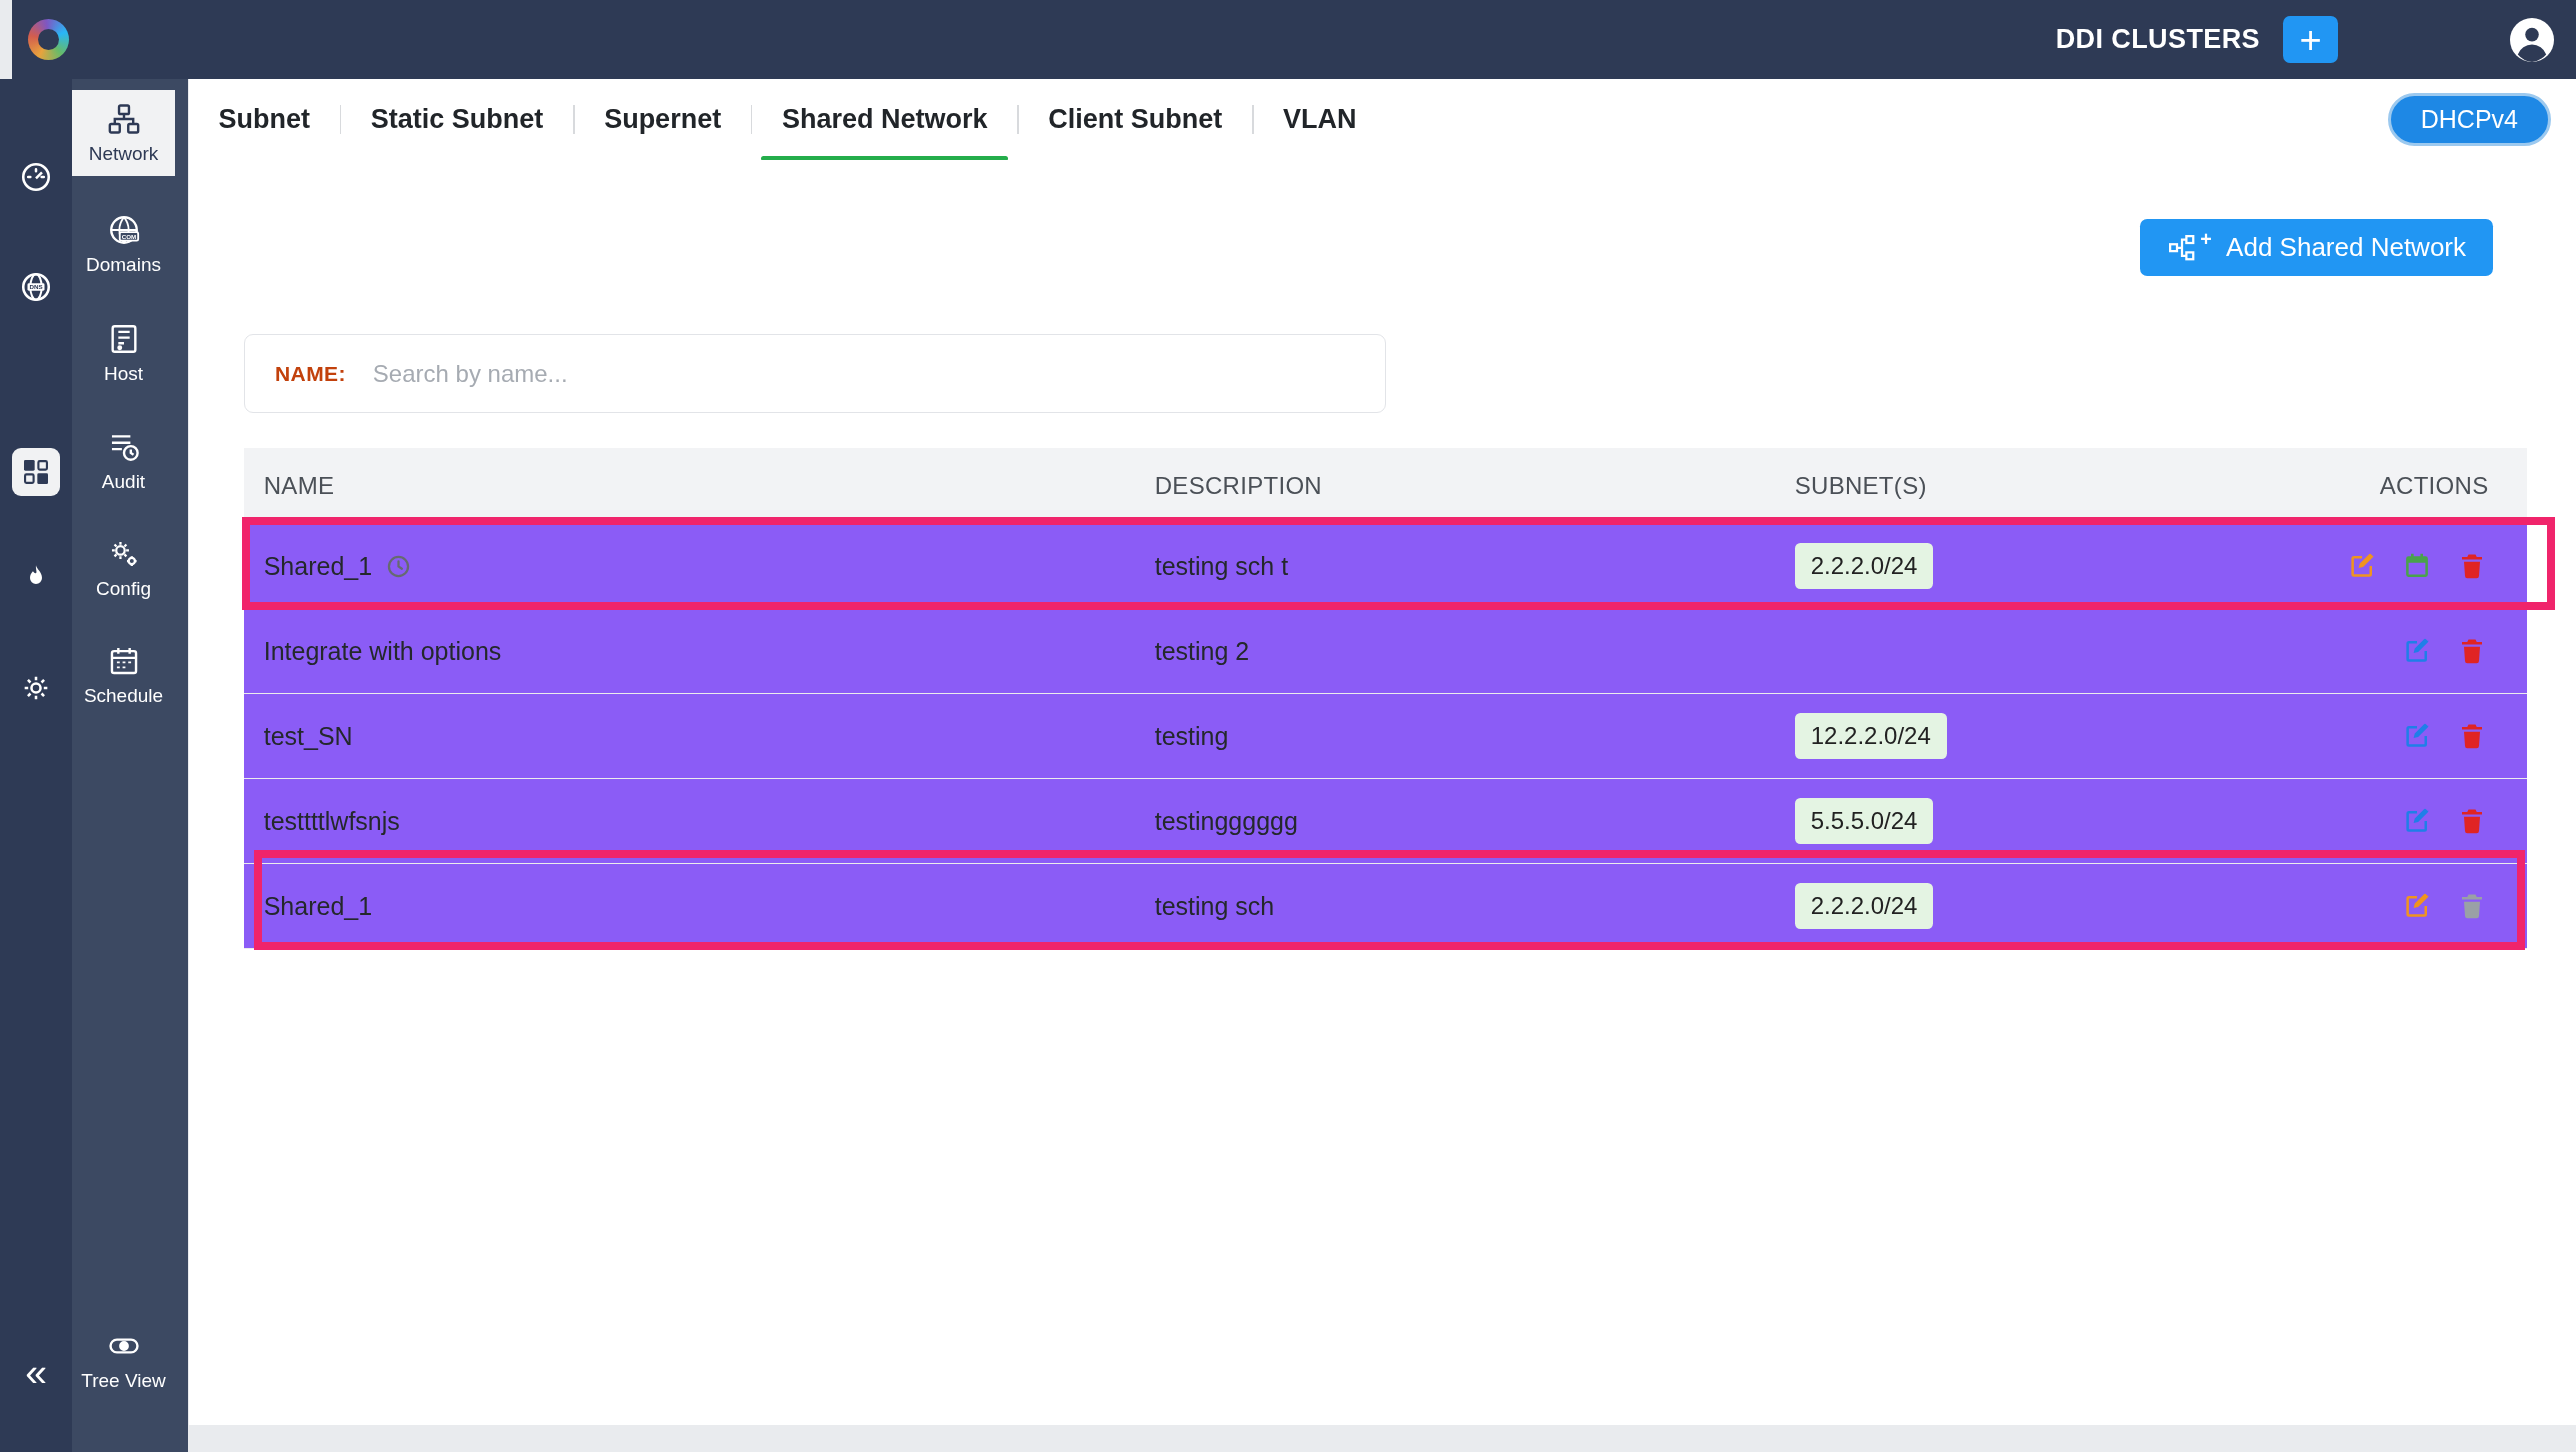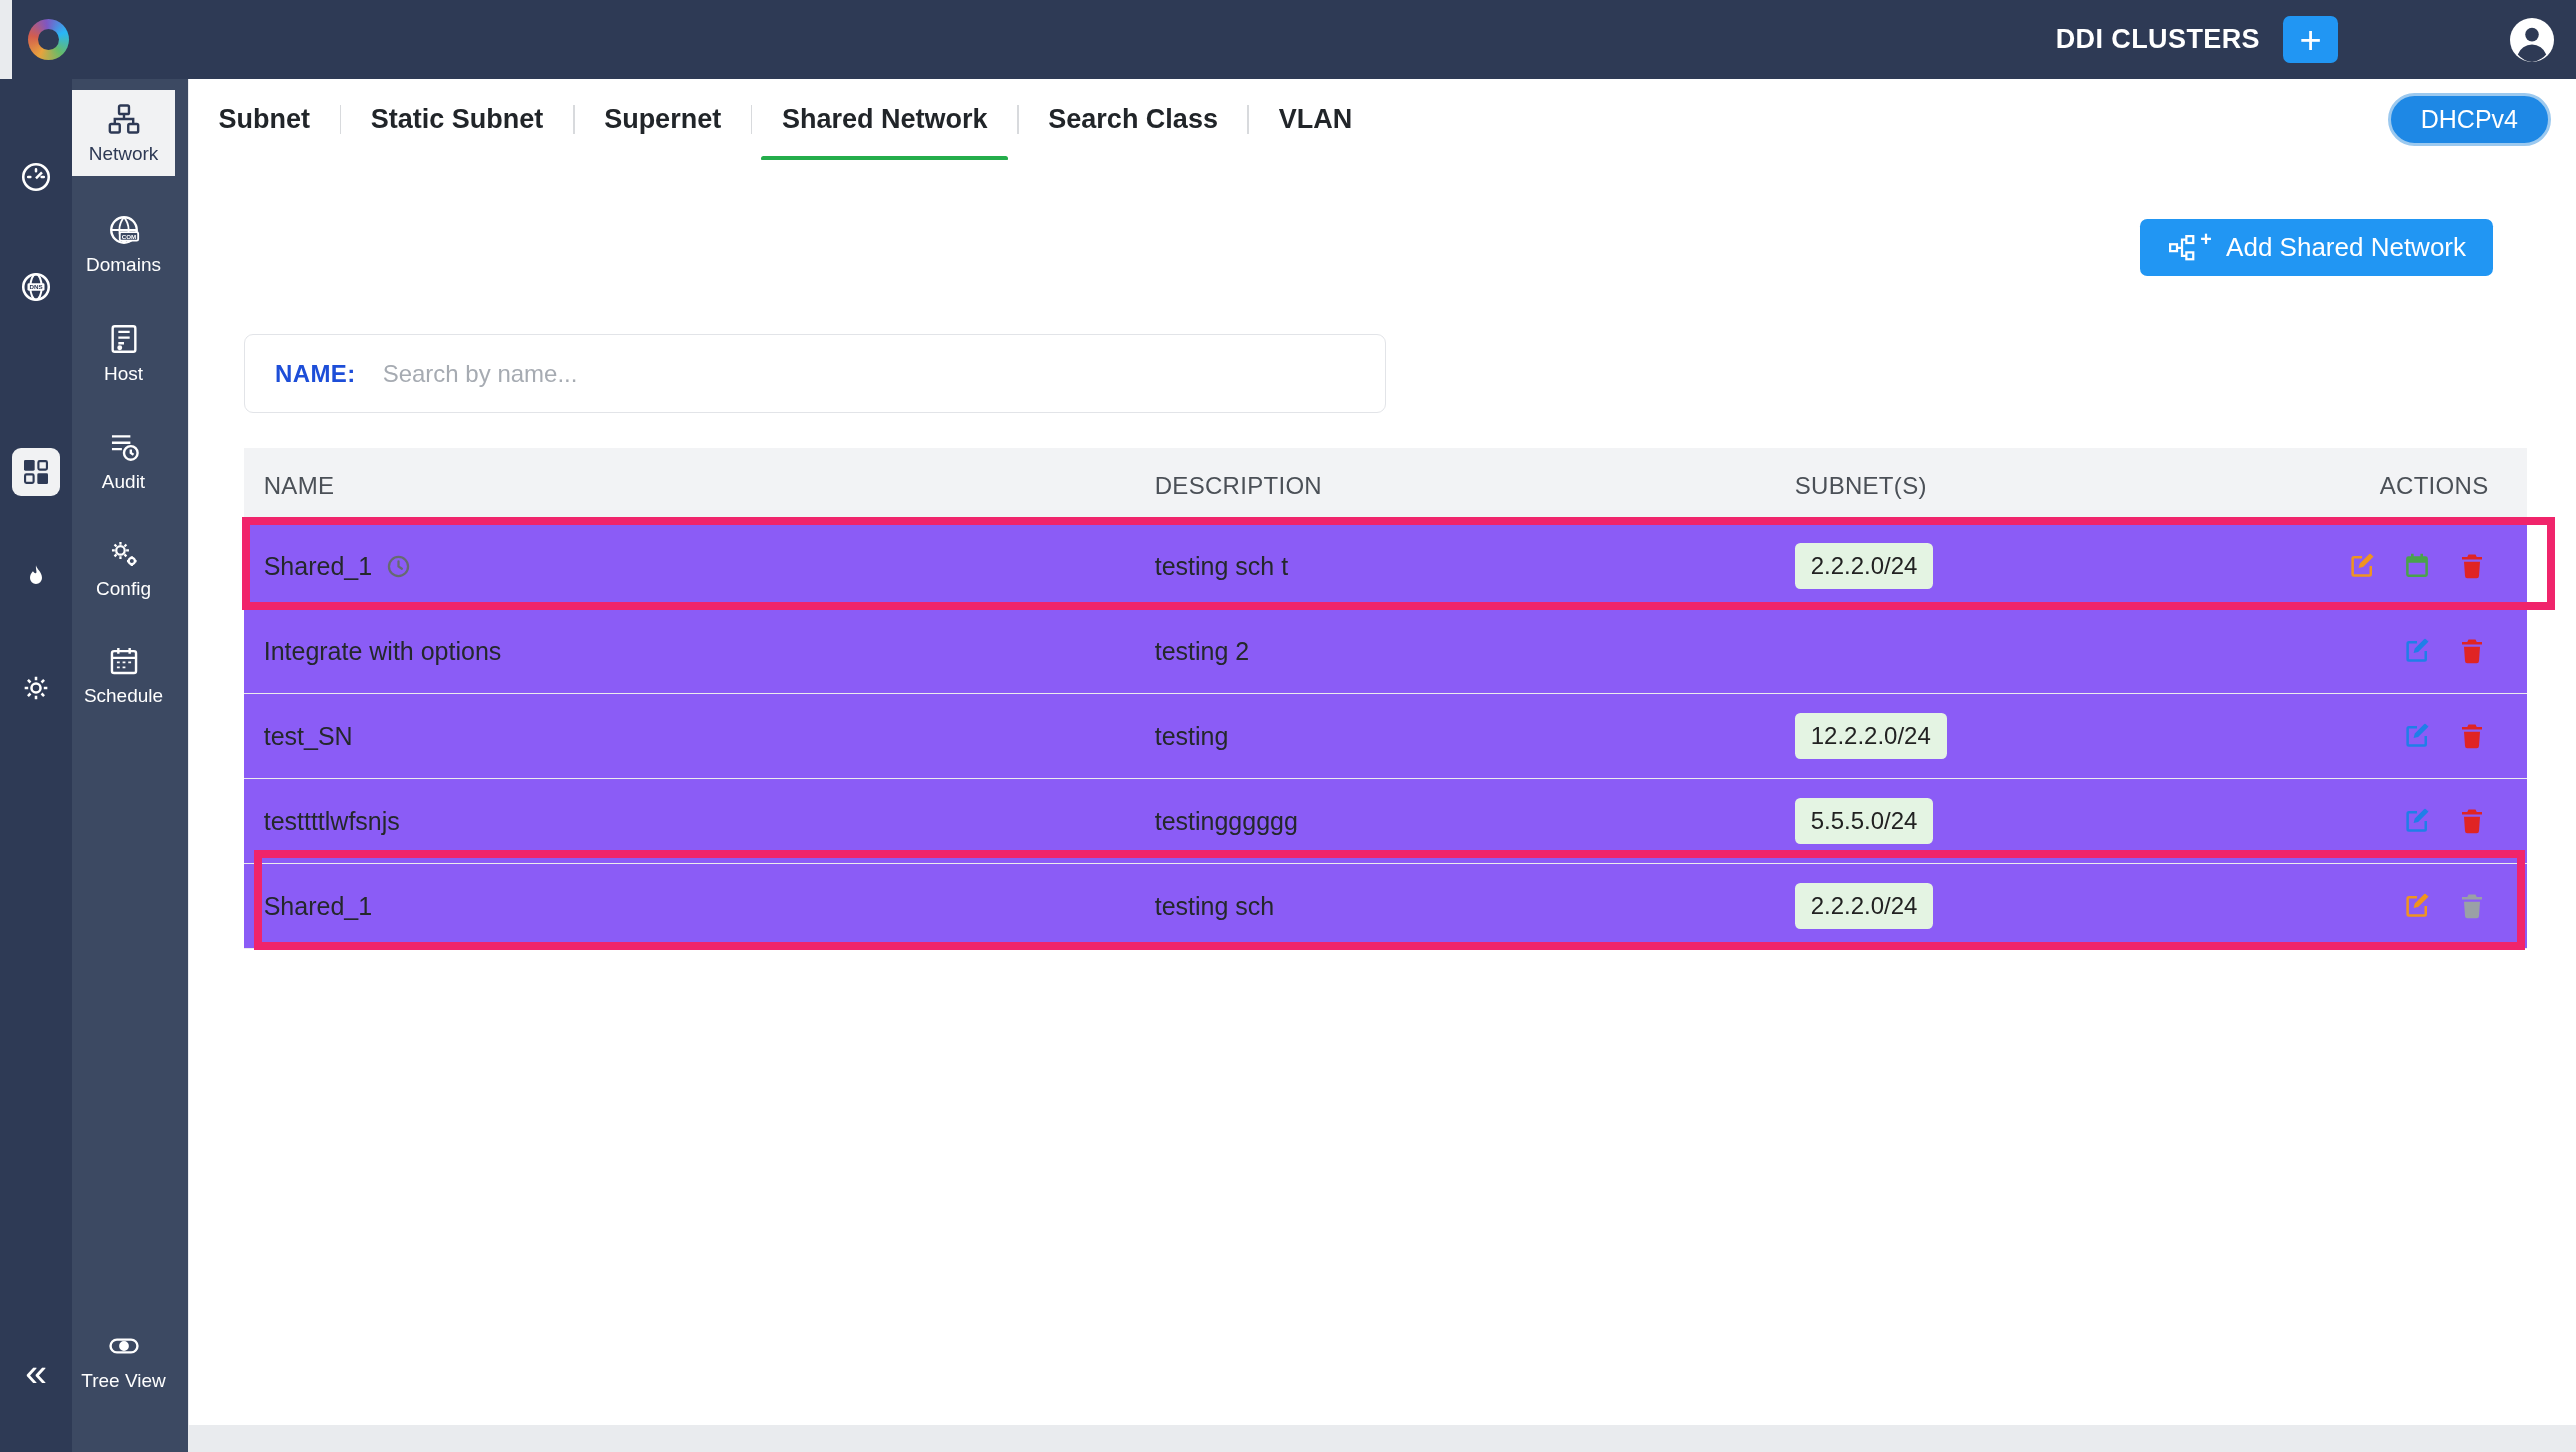--- a/index.html
+++ b/index.html
@@ -50,21 +50,21 @@
 
   .card{position:absolute;left:0;right:0;top:81px;bottom:28px;background:#fff;}
 
   .add-btn{position:absolute;top:59px;right:83px;height:57px;padding:0 27px;border:none;border-radius:7.2px;background:#2196f3;
            color:#fff;font-size:26px;display:flex;align-items:center;gap:14.3px;cursor:pointer;}
   .add-btn svg{display:block;}
   .add-plus{font-size:19.7px;font-weight:700;margin-left:-10.7px;margin-top:-16px;}
 
   .search-wrap{position:absolute;left:55px;top:174px;width:1142px;height:79px;background:#fff;border:1.8px solid #e2e4e8;
                border-radius:9px;display:flex;align-items:center;box-sizing:border-box;}
-  .search-label{font-size:24px;font-weight:700;color:#1d4ed8;margin-left:30px;letter-spacing:0.4px;}
+  .search-label{font-size:21px;font-weight:700;color:#c2410c;margin-left:30px;letter-spacing:0.4px;}
   .search-input{flex:1;margin-left:25px;margin-right:18px;border:none;outline:none;font-size:24px;color:#333;background:transparent;}
   .search-input::placeholder{color:#a6abb2;}
 
   
   .table{position:absolute;left:55px;top:288px;width:2283px;}
   .thead,.trow{display:grid;grid-template-columns:891px 640px 585px 166px;align-items:center;}
   .thead{height:76px;background:#f2f3f5;font-size:24px;font-weight:400;color:#4b5057;letter-spacing:0.3px;}
   .thead > div{padding-left:19.7px;}
   .trow{height:84px;border-bottom:0.9px solid #ececec;background:#8b5cf6;font-size:25px;color:#24282c;}
   .cell{padding-left:19.7px;}
@@ -208,21 +208,21 @@
   <main class="main">
     <div class="tabbar">
       <div class="tab">Subnet</div>
       <div class="tab-sep"></div>
       <div class="tab">Static Subnet</div>
       <div class="tab-sep"></div>
       <div class="tab">Supernet</div>
       <div class="tab-sep"></div>
       <div class="tab active">Shared Network</div>
       <div class="tab-sep"></div>
-      <div class="tab">Search Class</div>
+      <div class="tab">Client Subnet</div>
       <div class="tab-sep"></div>
       <div class="tab">VLAN</div>
       <div class="proto-pill">DHCPv4</div>
     </div>
 
     <section class="card">
       <button class="add-btn">
         <svg viewBox="0 0 24 24" width="30" height="30" fill="none" stroke="#fff" stroke-width="1.8">
             <rect x="2.5" y="9" width="5.5" height="5.5"></rect>
             <rect x="15.5" y="2.5" width="5.5" height="5.5"></rect>

